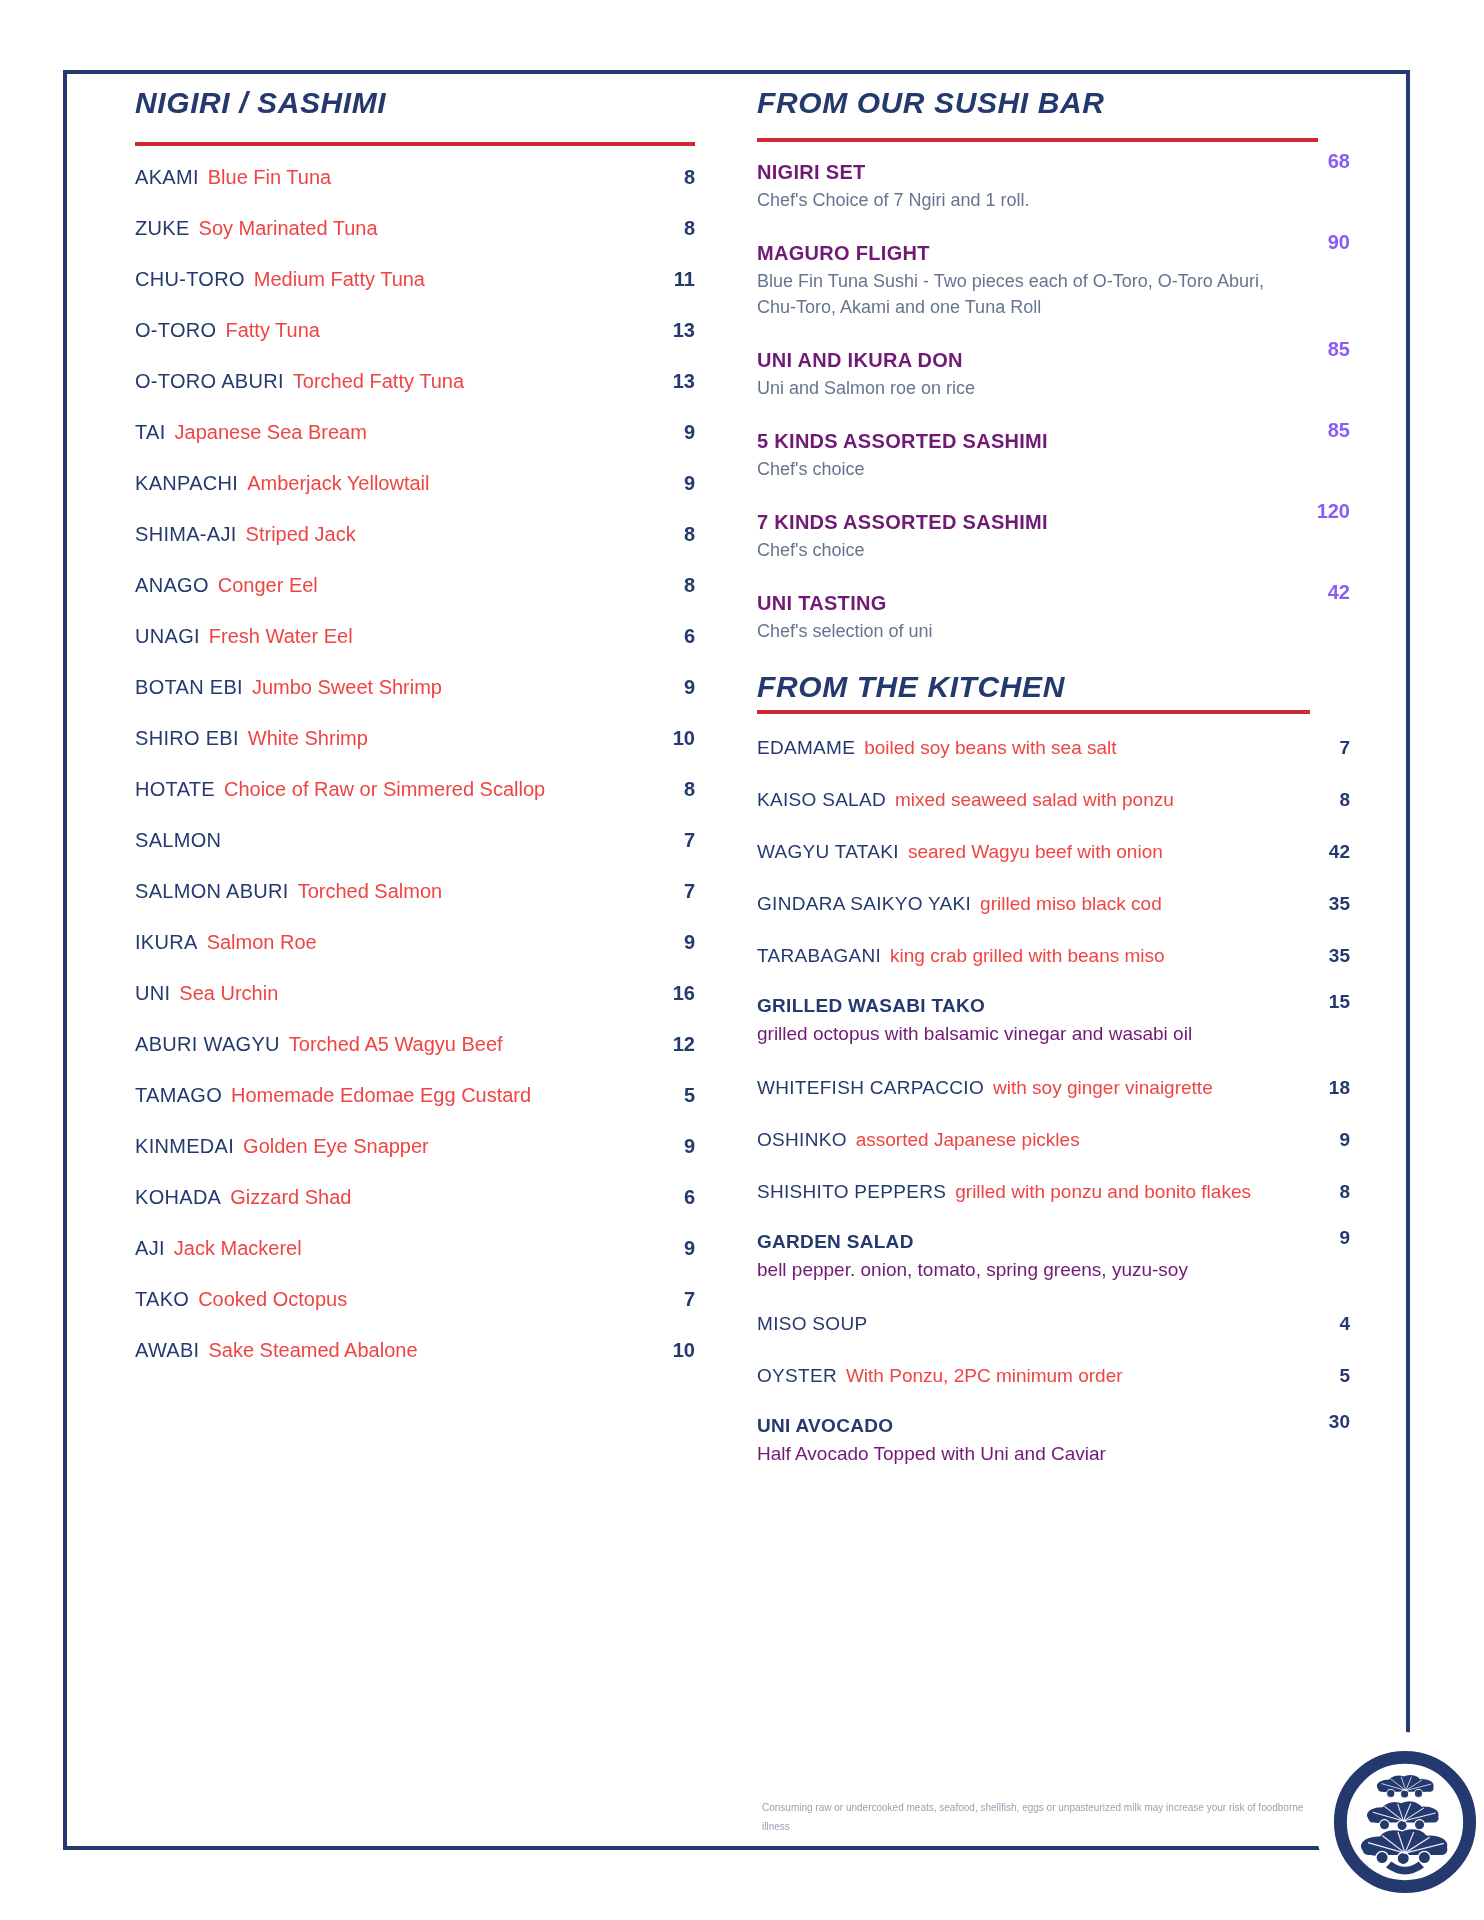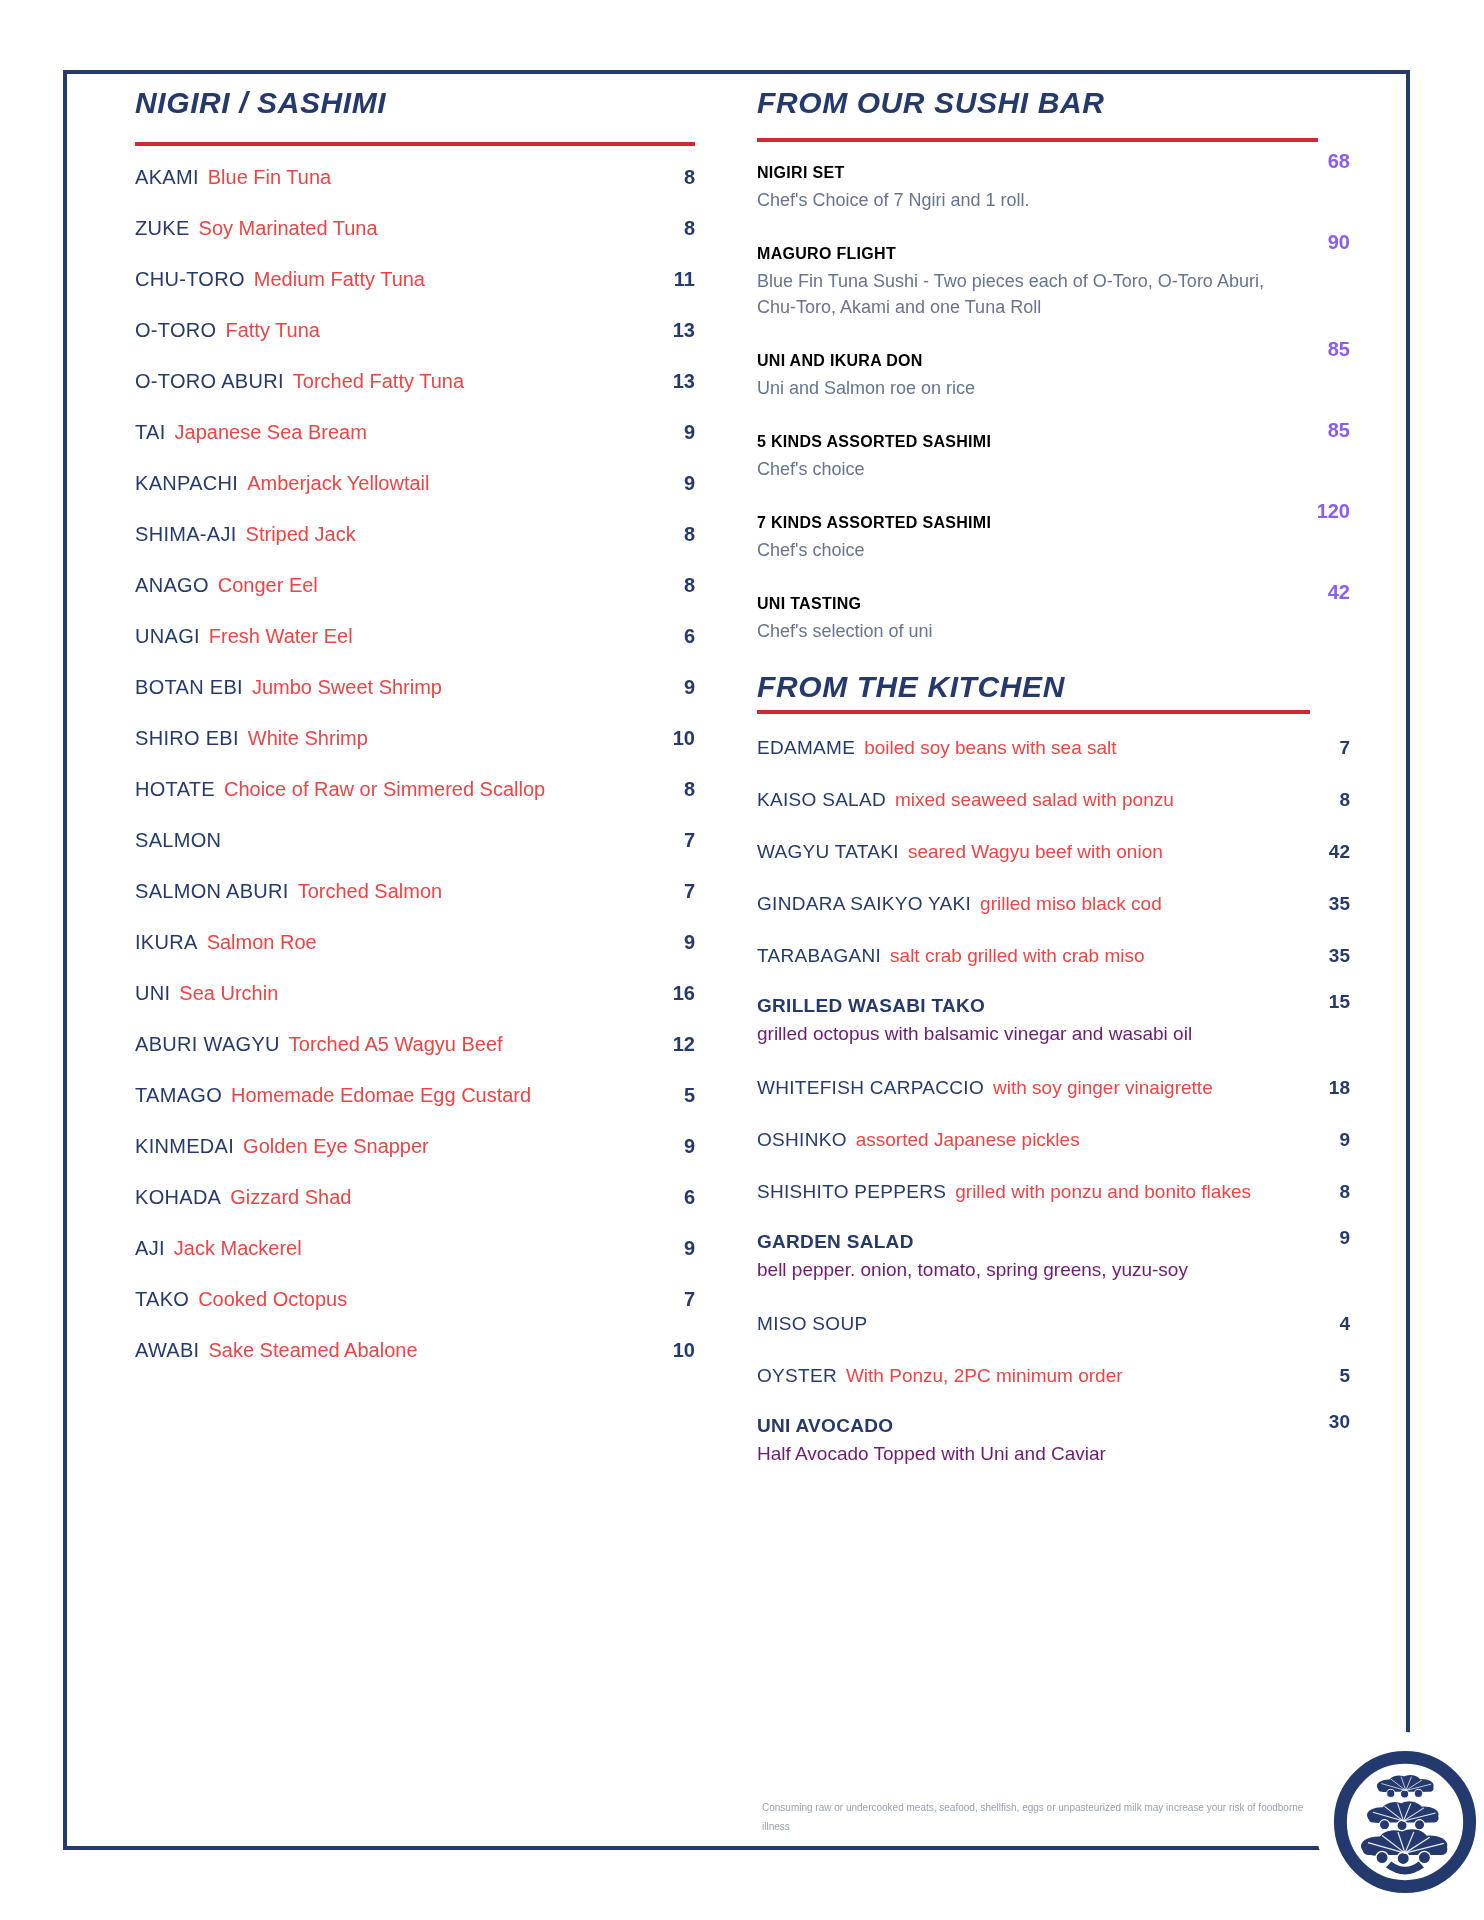--- a/index.html
+++ b/index.html
@@ -24,21 +24,21 @@
   .col-right .rule-kitchen{margin-top:6px;width:553px;}
   
   .left-list{margin-top:6px;}
   .row{display:flex;align-items:baseline;line-height:51px;white-space:nowrap;}
   .nm{font-weight:400;color:#243a6e;font-size:20px;letter-spacing:.3px;margin-right:9px;}
   .ds{color:#ef4444;font-size:20px;}
   .pr{margin-left:auto;font-weight:700;color:#243a6e;font-size:20px;}
   
   .sb-list{margin-top:16px;}
   .sb-item{position:relative;margin-bottom:26px;}
-  .sb-nm{font-weight:700;color:#000000;font-size:16px;line-height:29px;letter-spacing:.3px;padding-right:70px;}
+  .sb-nm{font-weight:700;color:#701a75;font-size:20px;line-height:29px;letter-spacing:.3px;padding-right:70px;}
   .sb-ds{color:#67748f;font-size:18px;line-height:26px;max-width:520px;}
   .sb-pr{position:absolute;right:0;top:-8px;font-weight:700;color:#8b5cf6;font-size:20px;}
   
   .kitchen{margin-top:0px;}
   .kt-list{margin-top:8px;}
   .kt-row{display:flex;align-items:baseline;line-height:52px;white-space:nowrap;}
   .kt-row .nm,.kt-row .pr{font-size:19px;}
   .kt-row .ds{font-size:19px;}
   .kt-stacked{position:relative;padding:9px 0 15px 0;}
   .kt-stacked .st-nm{font-weight:700;color:#243a6e;font-size:19px;line-height:30px;letter-spacing:.3px;}
@@ -246,21 +246,21 @@
             <span class="ds">seared Wagyu beef with onion</span>
             <span class="pr">42</span>
           </div>
           <div class="kt-row">
             <span class="nm">GINDARA SAIKYO YAKI</span>
             <span class="ds">grilled miso black cod</span>
             <span class="pr">35</span>
           </div>
           <div class="kt-row">
             <span class="nm">TARABAGANI</span>
-            <span class="ds">salt crab grilled with crab miso</span>
+            <span class="ds">king crab grilled with beans miso</span>
             <span class="pr">35</span>
           </div>
           <div class="kt-stacked">
             <span class="st-pr">15</span>
             <div class="st-nm">GRILLED WASABI TAKO</div>
             <div class="st-ds">grilled octopus with balsamic vinegar and wasabi oil</div>
           </div>
           <div class="kt-row">
             <span class="nm">WHITEFISH CARPACCIO</span>
             <span class="ds">with soy ginger vinaigrette</span>

